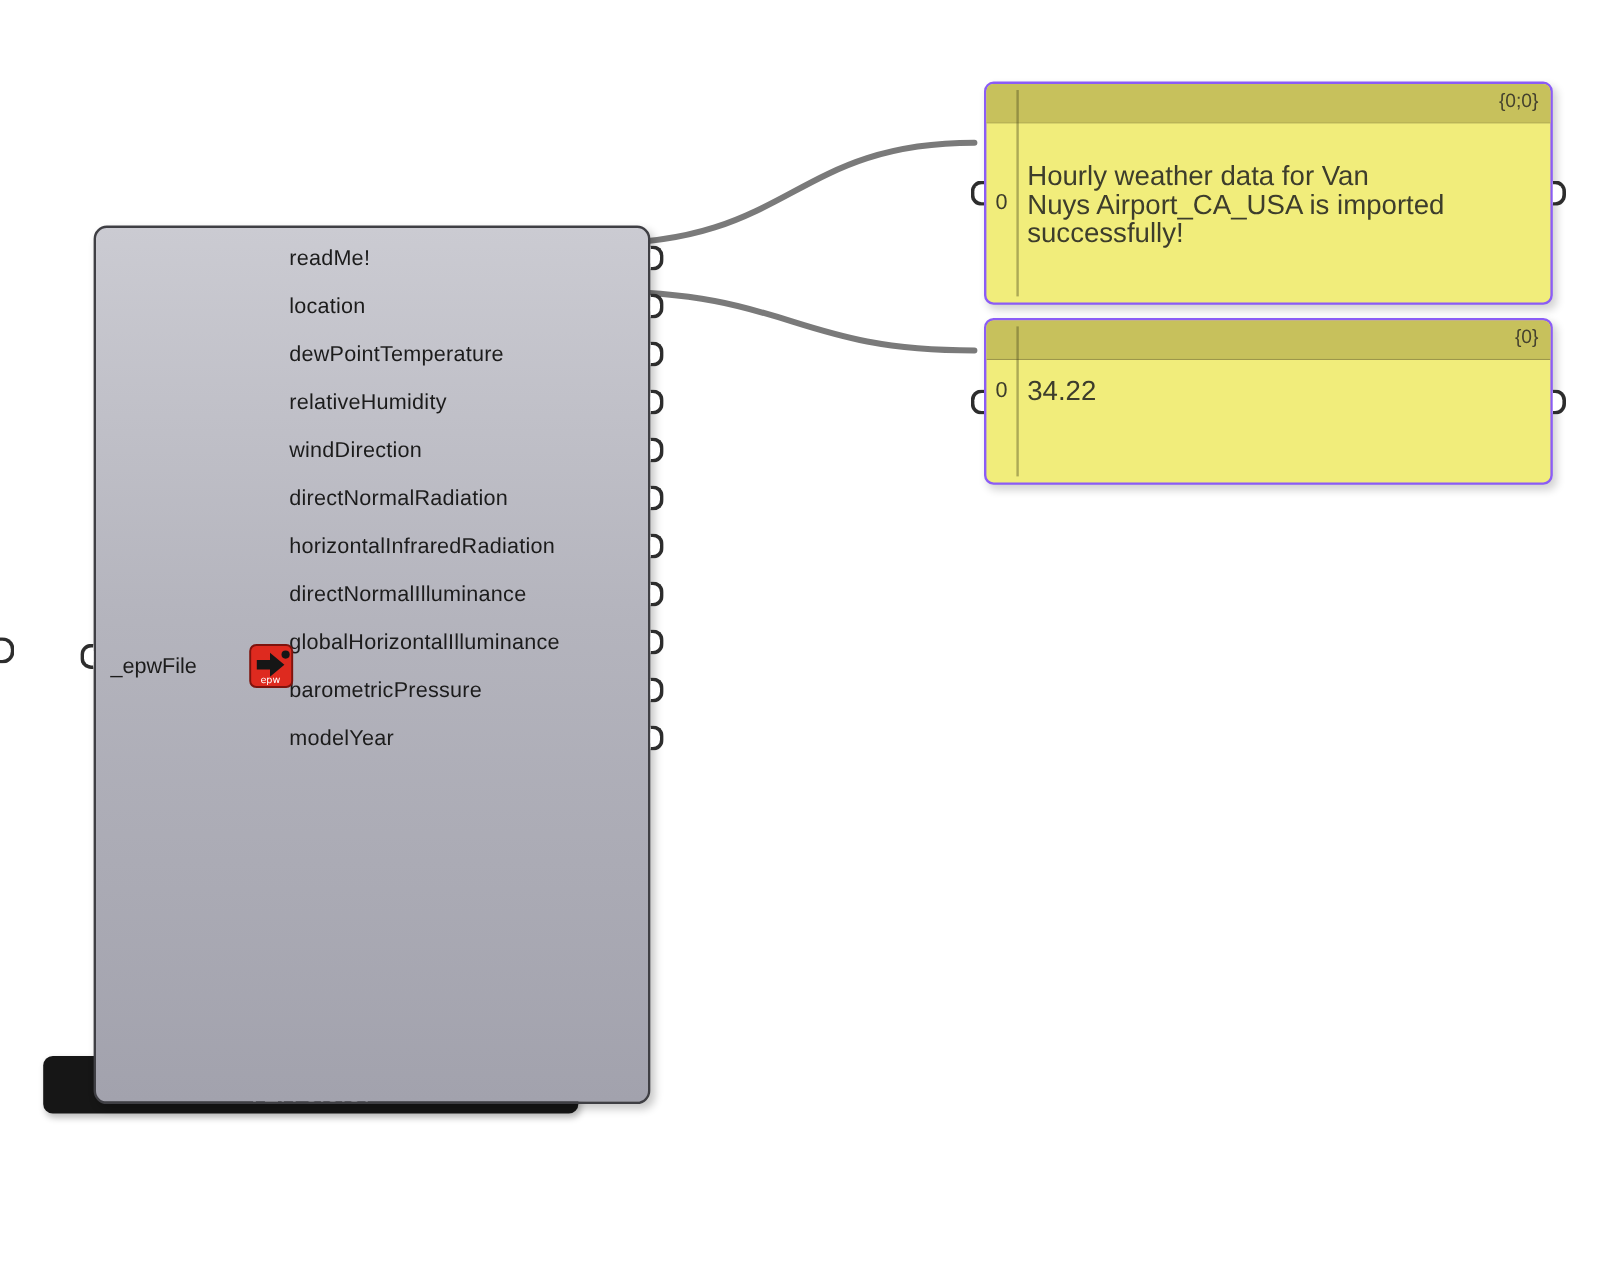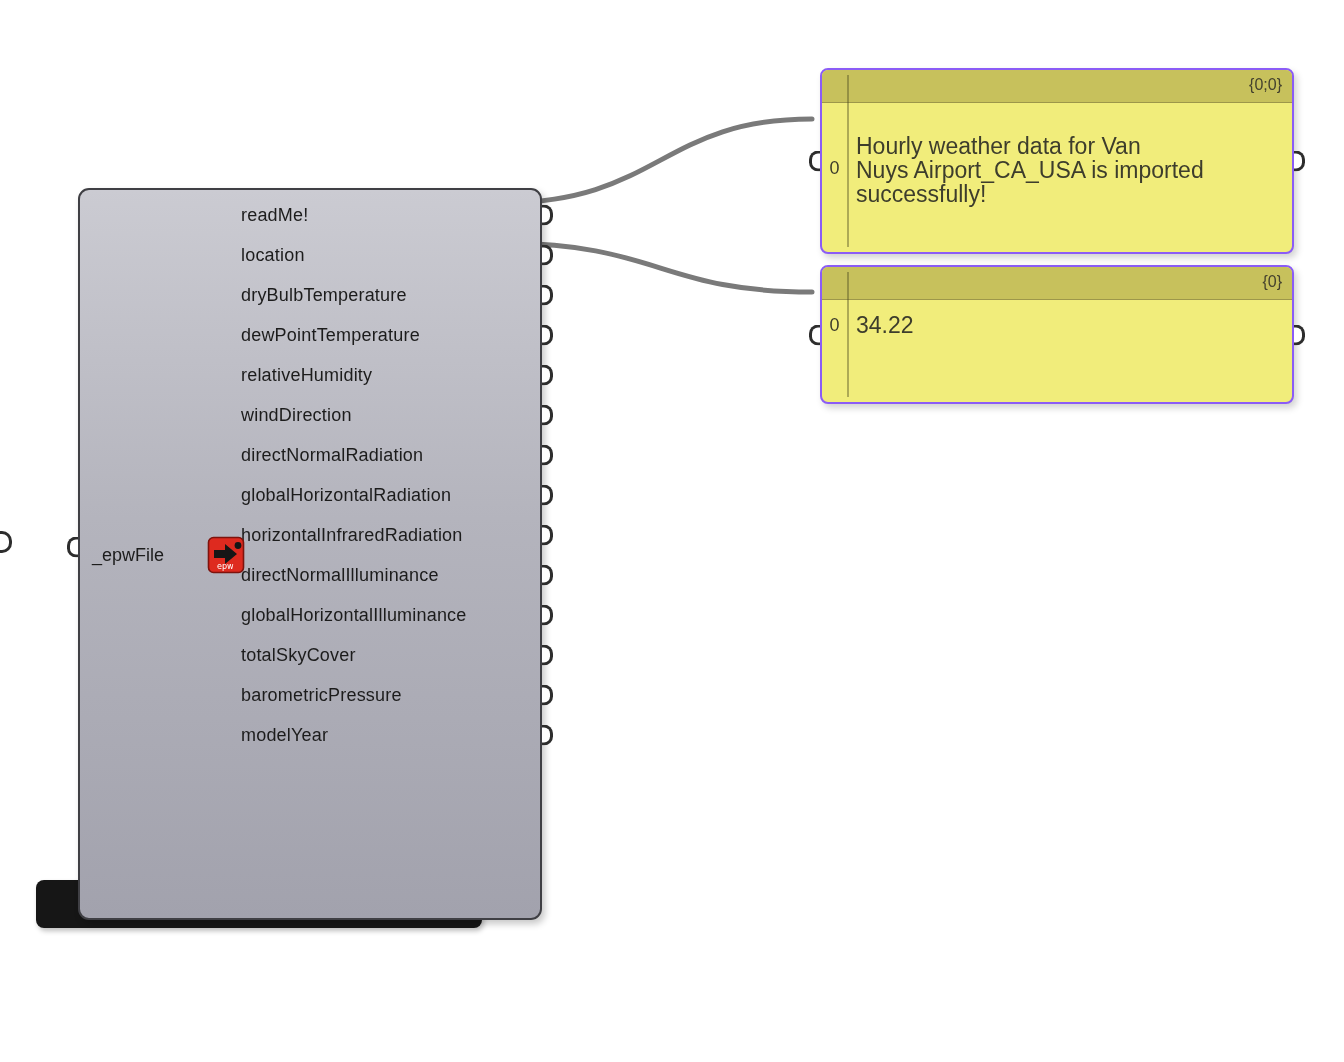--- a/index.html
+++ b/index.html
@@ -105,57 +105,45 @@
     <div class="outputs">
       <div class="output-row">
         <span class="output-label">readMe!</span>
         <span class="grip grip-right"></span>
       </div>
       <div class="output-row">
         <span class="output-label">location</span>
         <span class="grip grip-right"></span>
       </div>
       <div class="output-row">
-        <span class="output-label">dryBulbTemperature</span>
-        <span class="grip grip-right"></span>
-      </div>
-      <div class="output-row">
         <span class="output-label">dewPointTemperature</span>
         <span class="grip grip-right"></span>
       </div>
       <div class="output-row">
         <span class="output-label">relativeHumidity</span>
         <span class="grip grip-right"></span>
       </div>
       <div class="output-row">
         <span class="output-label">windDirection</span>
         <span class="grip grip-right"></span>
       </div>
       <div class="output-row">
         <span class="output-label">directNormalRadiation</span>
         <span class="grip grip-right"></span>
       </div>
       <div class="output-row">
-        <span class="output-label">globalHorizontalRadiation</span>
-        <span class="grip grip-right"></span>
-      </div>
-      <div class="output-row">
         <span class="output-label">horizontalInfraredRadiation</span>
         <span class="grip grip-right"></span>
       </div>
       <div class="output-row">
         <span class="output-label">directNormalIlluminance</span>
         <span class="grip grip-right"></span>
       </div>
       <div class="output-row">
         <span class="output-label">globalHorizontalIlluminance</span>
-        <span class="grip grip-right"></span>
-      </div>
-      <div class="output-row">
-        <span class="output-label">totalSkyCover</span>
         <span class="grip grip-right"></span>
       </div>
       <div class="output-row">
         <span class="output-label">barometricPressure</span>
         <span class="grip grip-right"></span>
       </div>
       <div class="output-row">
         <span class="output-label">modelYear</span>
         <span class="grip grip-right"></span>
       </div>

